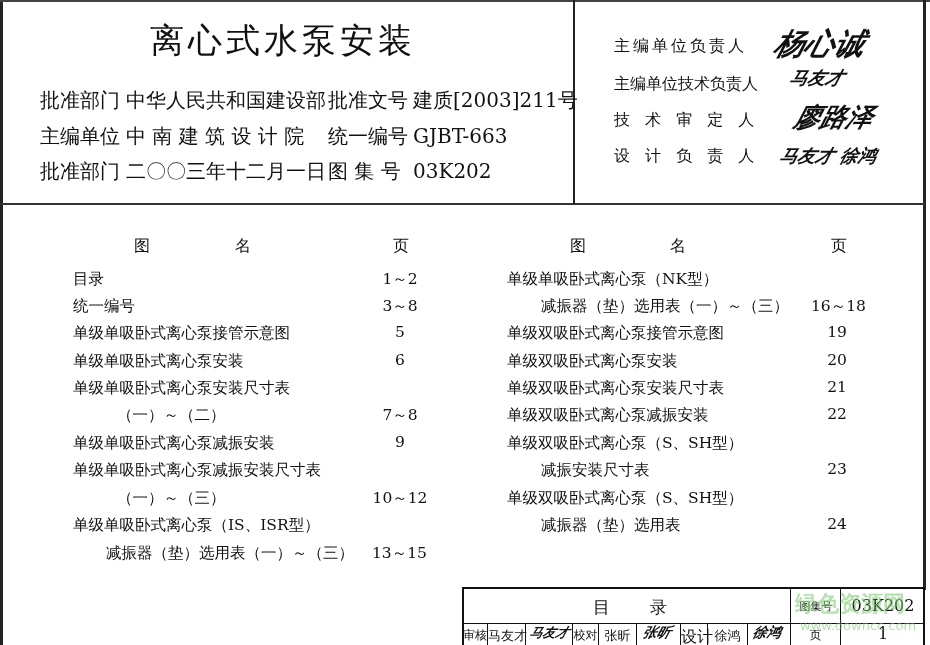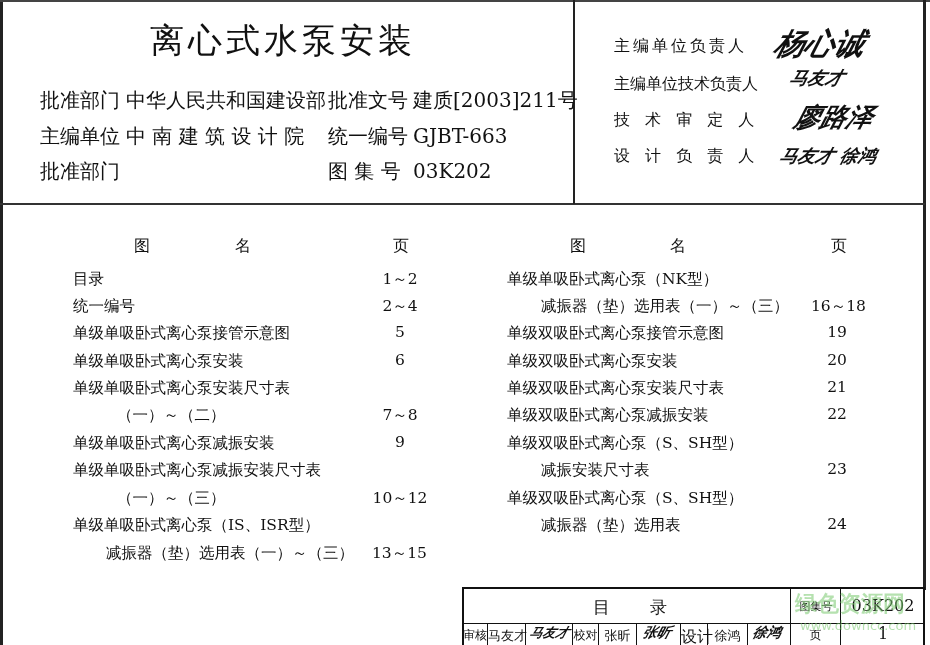--- a/index.html
+++ b/index.html
@@ -61,20 +61,21 @@
     <span class="meta-value" style="left:413px;">建质[2003]211号</span>
   </div>
   <div class="abs meta-row" style="top:125px;left:0;width:570px;">
     <span class="meta-label" style="left:40px;">主编单位</span>
     <span class="meta-value" style="left:126px;text-align:center;">中 南 建 筑 设 计 院</span>
     <span class="meta-label" style="left:328px;">统一编号</span>
     <span class="meta-value" style="left:413px;">GJBT-663</span>
   </div>
   <div class="abs meta-row" style="top:160px;left:0;width:570px;">
     <span class="meta-label" style="left:40px;">批准部门</span>
+    <span class="meta-value" style="left:126px;">二〇〇三年十二月一日</span>
     <span class="meta-label" style="left:328px;">图 集 号</span>
     <span class="meta-value" style="left:413px;">03K202</span>
   </div>
 </div>
 
 <div>
   <span class="abs resp-label" style="left:614px;top:36px;letter-spacing:3px;">主编单位负责人</span>
   <span class="abs sig" style="left:775px;top:24px;font-size:30px;">杨心诚</span>
 
   <span class="abs resp-label" style="left:614px;top:74px;">主编单位技术负责人</span>
@@ -89,21 +90,21 @@
 
 <div>
   <span class="abs toc-head" style="left:134px;top:236px;">图</span>
   <span class="abs toc-head" style="left:235px;top:236px;">名</span>
   <span class="abs toc-head" style="left:393px;top:236px;">页</span>
 
   <span class="abs toc-item" style="left:73px;top:269px;">目录</span>
   <span class="abs toc-page" style="left:365px;top:269px;">1～2</span>
 
   <span class="abs toc-item" style="left:73px;top:296px;">统一编号</span>
-  <span class="abs toc-page" style="left:365px;top:296px;">2～4</span>
+  <span class="abs toc-page" style="left:365px;top:296px;">3～8</span>
 
   <span class="abs toc-item" style="left:73px;top:323px;">单级单吸卧式离心泵接管示意图</span>
   <span class="abs toc-page" style="left:365px;top:323px;">5</span>
 
   <span class="abs toc-item" style="left:73px;top:351px;">单级单吸卧式离心泵安装</span>
   <span class="abs toc-page" style="left:365px;top:351px;">6</span>
 
   <span class="abs toc-item" style="left:73px;top:378px;">单级单吸卧式离心泵安装尺寸表</span>
   <span class="abs toc-page" style="left:365px;top:378px;"></span>
 

